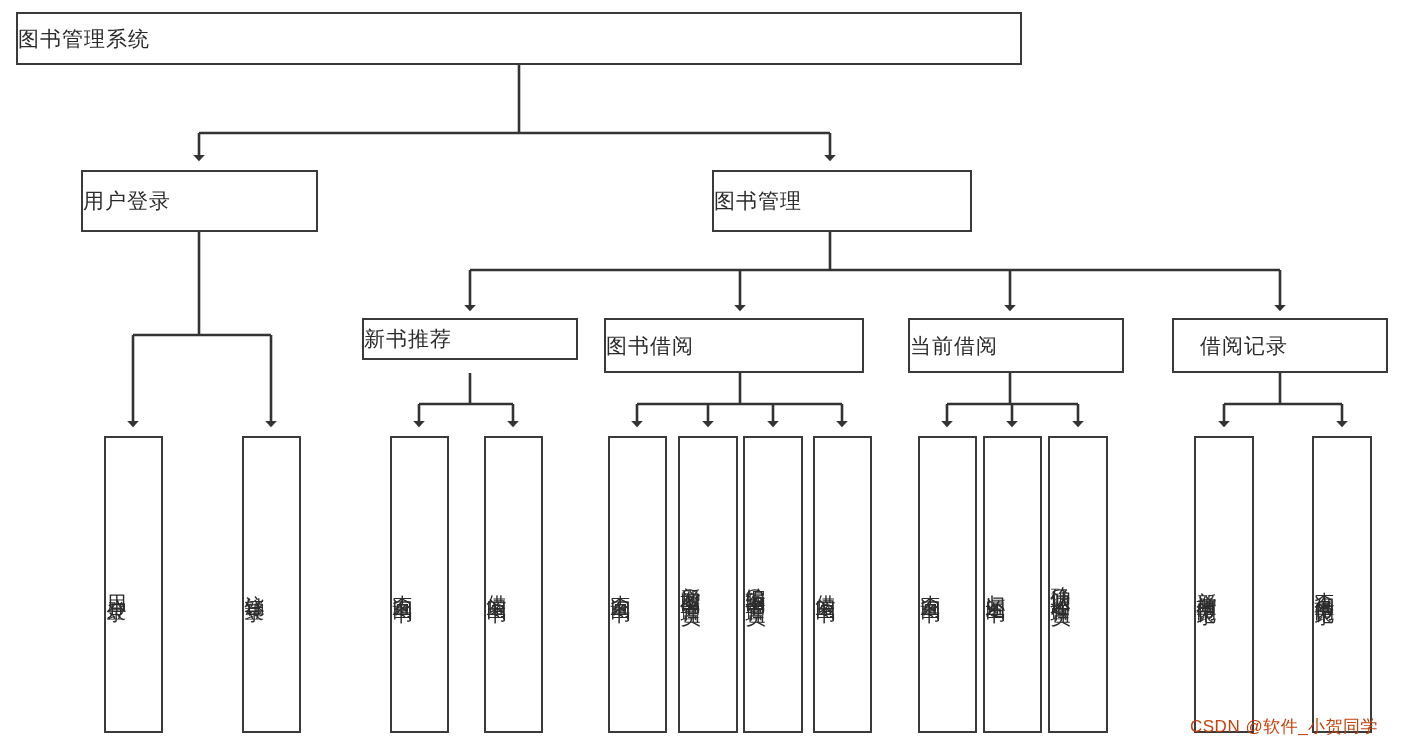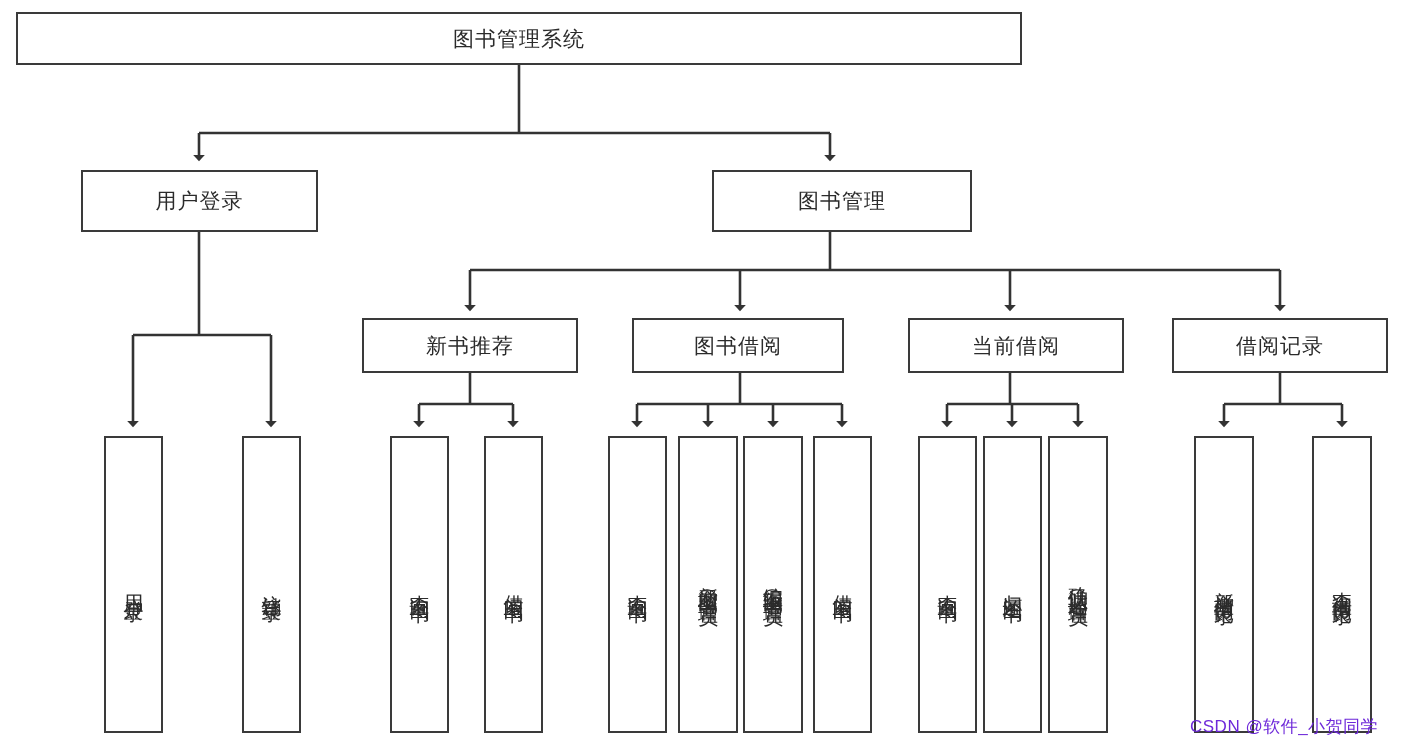--- a/index.html
+++ b/index.html
@@ -25,41 +25,41 @@
     height: 747px;
     pointer-events: none;
   }
   .node {
     position: absolute;
     box-sizing: border-box;
     background: #ffffff;
     border: 2.5px solid #3a3a3a;
     display: flex;
     align-items: center;
-    justify-content: center;
+    justify-content: flex-start;
     color: #2b2b2b;
   }
   .node.h {
     font-size: 21px;
     letter-spacing: 1px;
   }
   .node.v {
     font-size: 20px;
   }
   .node.v .vtext {
     writing-mode: vertical-rl;
     text-orientation: upright;
     letter-spacing: 3px;
     line-height: 1.05;
     white-space: nowrap;
   }
   .watermark {
     position: absolute;
     font-size: 17px;
-    color: #6d28d9;
+    color: #c2410c;
     letter-spacing: 0.5px;
     white-space: nowrap;
   }
 </style>
 </head>
 <body>
 
 <div id="canvas">
 
   <svg class="connectors" viewBox="0 0 1405 747">
@@ -116,30 +116,30 @@
     <span>图书管理系统</span>
   </div>
 
   <div class="node h" style="left:81px; top:170px; width:237px; height:62px;">
     <span>用户登录</span>
   </div>
   <div class="node h" style="left:712px; top:170px; width:260px; height:62px;">
     <span>图书管理</span>
   </div>
 
-  <div class="node h" style="left:362px; top:318px; width:216px; height:55px;">
+  <div class="node h" style="left:362px; top:318px; width:216px; height:42px;">
     <span>新书推荐</span>
   </div>
-  <div class="node h" style="left:632px; top:318px; width:212px; height:55px;">
+  <div class="node h" style="left:604px; top:318px; width:260px; height:55px;">
     <span>图书借阅</span>
   </div>
   <div class="node h" style="left:902px; top:318px; width:216px; height:55px;margin-left:6px;">
     <span>当前借阅</span>
   </div>
-  <div class="node h" style="left:1172px; top:318px; width:216px; height:55px;">
+  <div class="node h" style="left:1172px; top:318px; width:216px; height:55px;padding-left:26px;">
     <span>借阅记录</span>
   </div>
 
   <div class="node v" style="left:104px; top:436px; width:59px; height:297px;">
     <span class="vtext">用户登录</span>
   </div>
   <div class="node v" style="left:242px; top:436px; width:59px; height:297px;">
     <span class="vtext">注销登录</span>
   </div>
 

